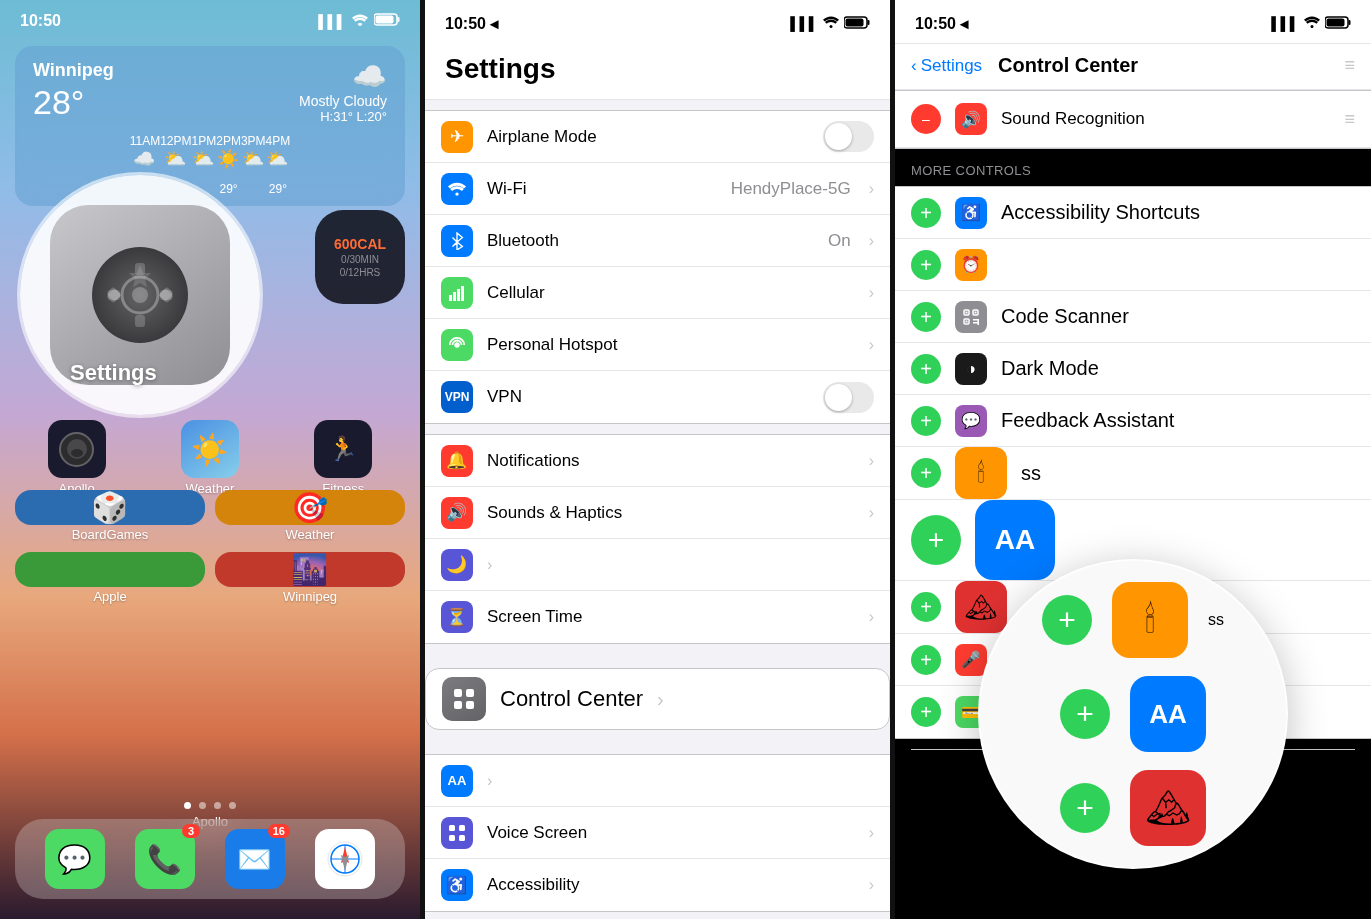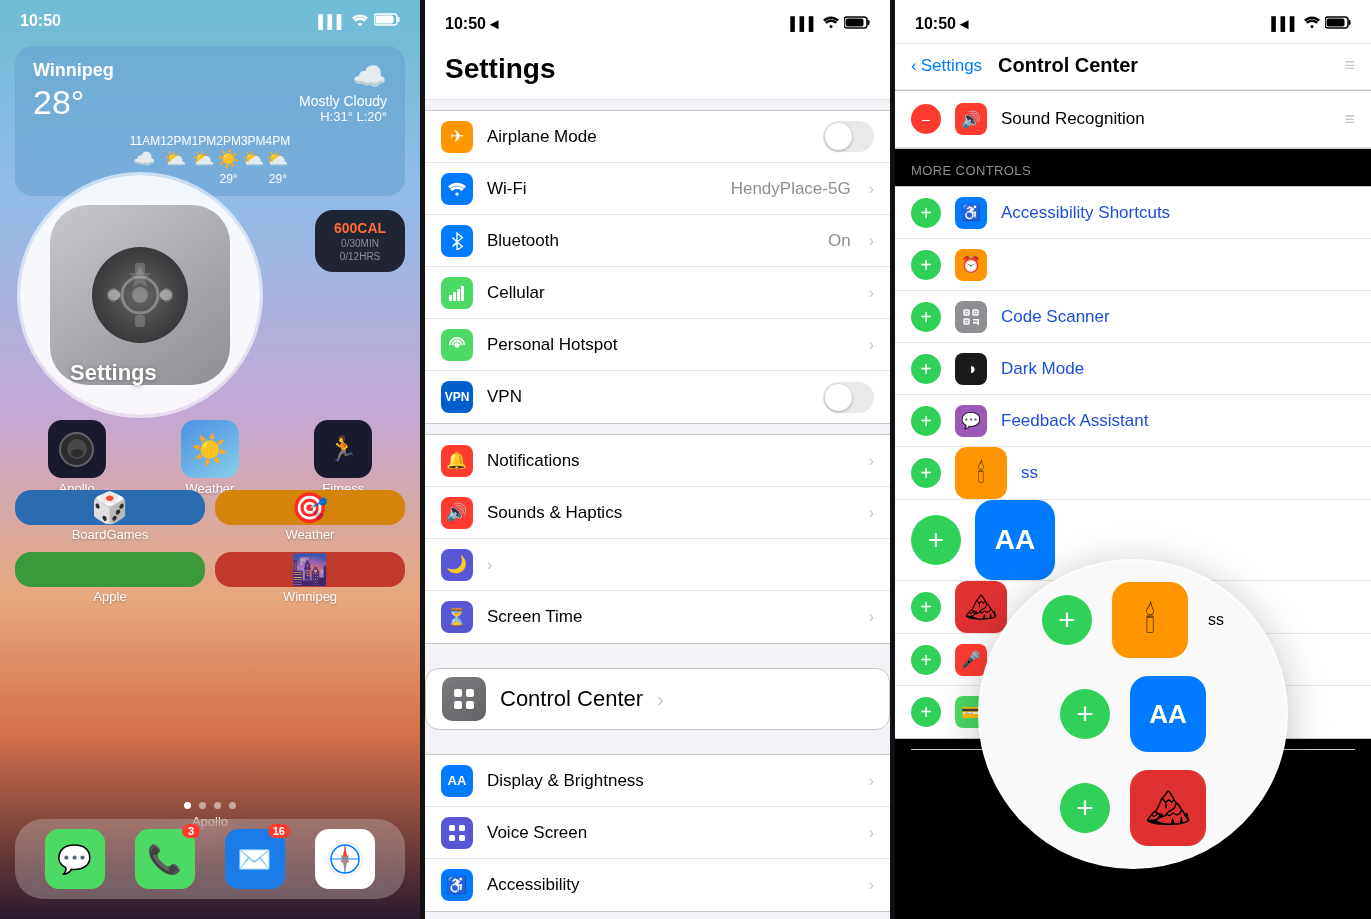--- a/index.html
+++ b/index.html
@@ -51,21 +51,21 @@
     .weather-desc { font-size: 14px; }
     .weather-hilo { font-size: 13px; }
     .weather-hours {
       display: flex;
       justify-content: center;
       margin-top: 10px;
       font-size: 12px;
     }
     .weather-hour { text-align: center; }
     .weather-icon-small { font-size: 18px; }
-    .weather-hour-temp { margin-top: 2px; }
+    .weather-hour-temp { margin-top: 12px; }
 
     
     .settings-circle-wrapper {
       position: absolute;
       top: 175px;
       left: 20px;
       width: 240px;
       height: 240px;
     }
     .settings-circle-bg {
@@ -118,22 +118,22 @@
     .app-cell-green { background: #3a9a3a; }
     .app-cell-red { background: #c0392b; }
 
     
     .fitness-overlay {
       position: absolute;
       top: 210px;
       right: 15px;
       width: 90px;
       background: rgba(10,10,20,0.85);
-      border-radius: 18px;
-      padding: 10px 8px;
+      border-radius: 28px;
+      padding: 26px 8px;
       color: #fff;
       font-size: 11px;
       text-align: center;
     }
     .fitness-cal { color: #ff6b35; font-weight: 700; font-size: 14px; }
 
     
     .page-dots {
       position: absolute;
       bottom: 110px;
@@ -385,22 +385,22 @@
       display: flex;
       align-items: center;
       justify-content: center;
       font-size: 16px;
       color: #fff;
       flex-shrink: 0;
     }
 
     .cc-item-label {
       flex: 1;
-      font-size: 17px;
-      color: #1d4ed8;
+      font-size: 20px;
+      color: #000000;
     }
 
     
     .sound-rec-row {
       display: flex;
       align-items: center;
       padding: 12px 16px;
       background: #fff;
       gap: 14px;
       border-bottom: 1px solid #e5e5ea;
@@ -809,21 +809,20 @@
           </svg>
         </div>
         <span class="cc-label">Control Center</span>
         <span class="settings-chevron" style="font-size:20px;">›</span>
       </div>
     </div>
 
     <div class="settings-group">
       <div class="settings-row">
         <div class="settings-icon" style="background:#007aff;font-size:13px;font-weight:700;">AA</div>
-        <span class="settings-row-label">Display &amp; Brightness</span>
         <span class="settings-chevron">›</span>
       </div>
       <div class="settings-row">
         <div class="settings-icon" style="background:#5856d6;">
           <svg width="18" height="18" viewBox="0 0 18 18" fill="white">
             <rect x="1" y="1" width="6" height="6" rx="1.5"></rect>
             <rect x="11" y="1" width="6" height="6" rx="1.5"></rect>
             <rect x="1" y="11" width="6" height="6" rx="1.5"></rect>
             <rect x="11" y="11" width="6" height="6" rx="1.5"></rect>
           </svg>

